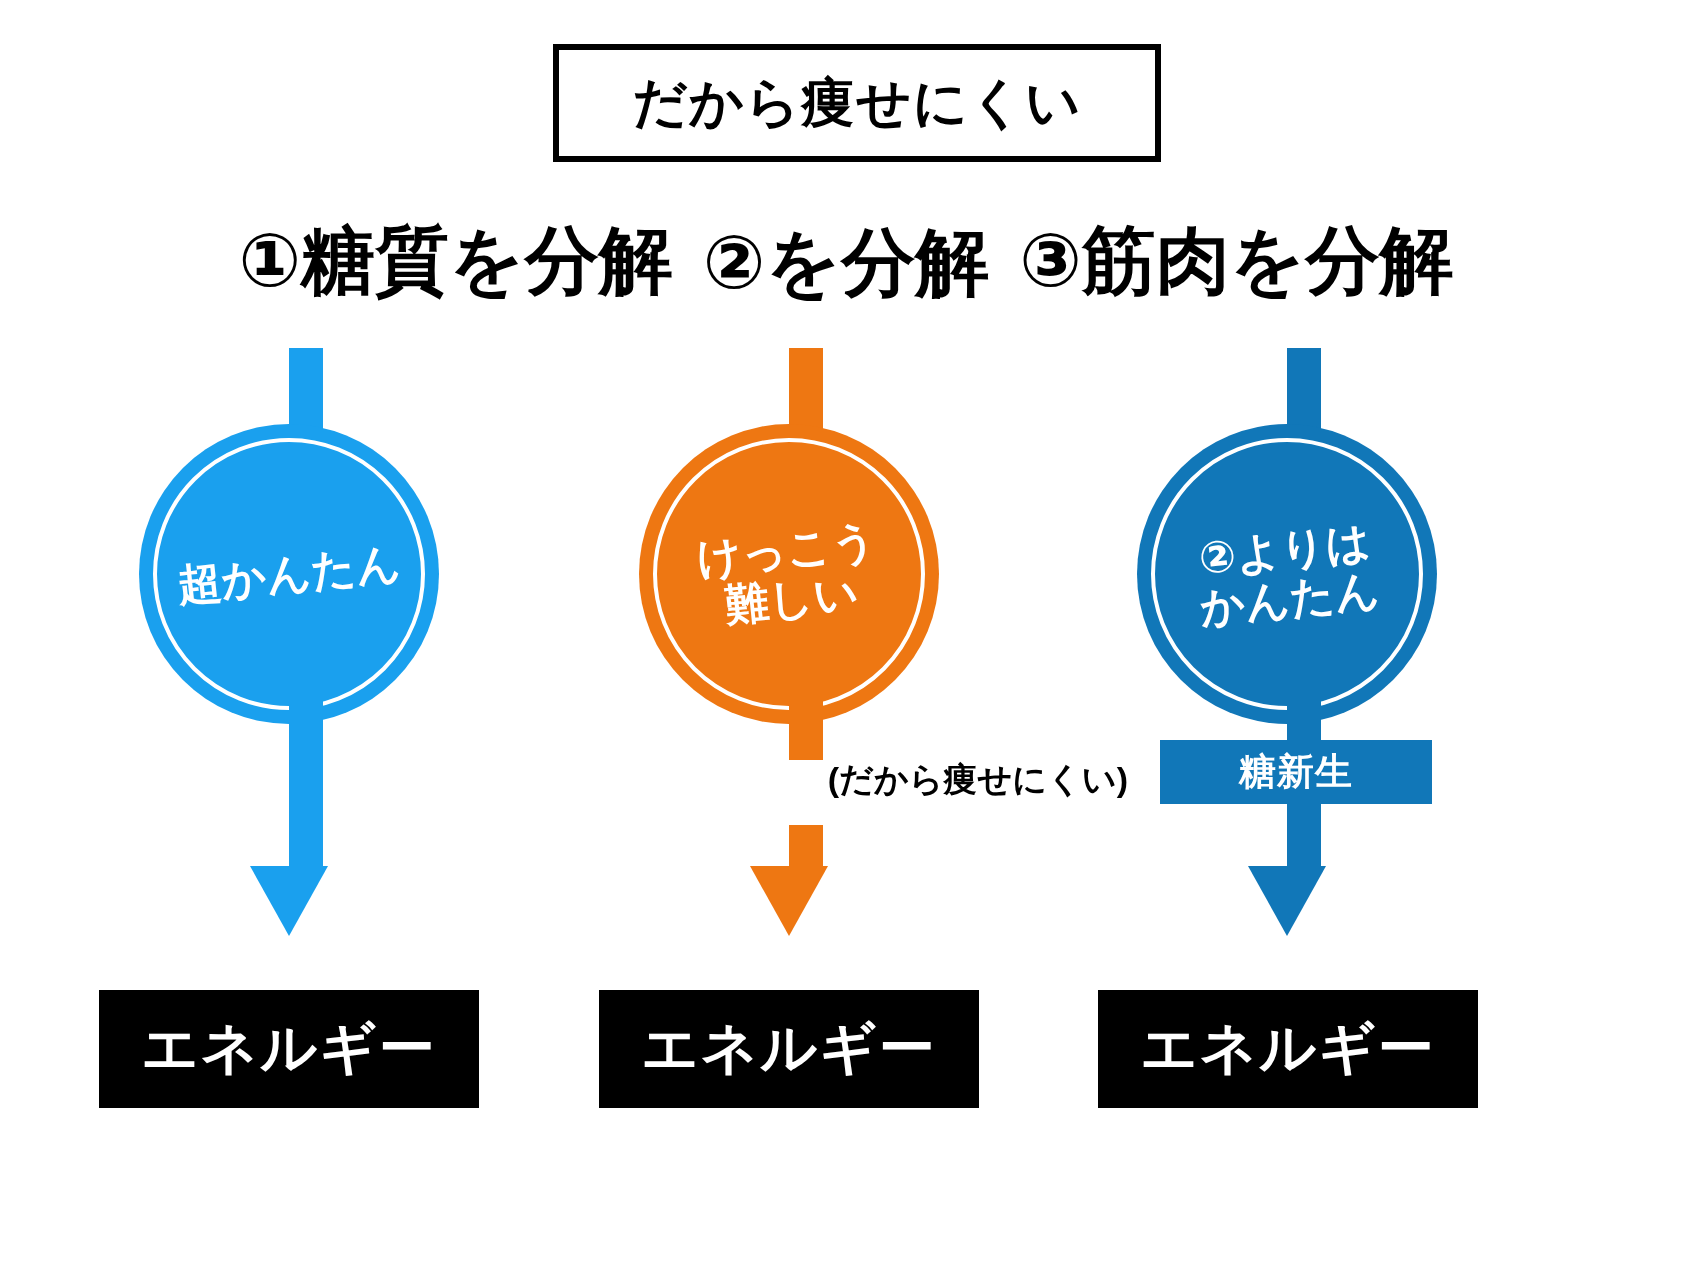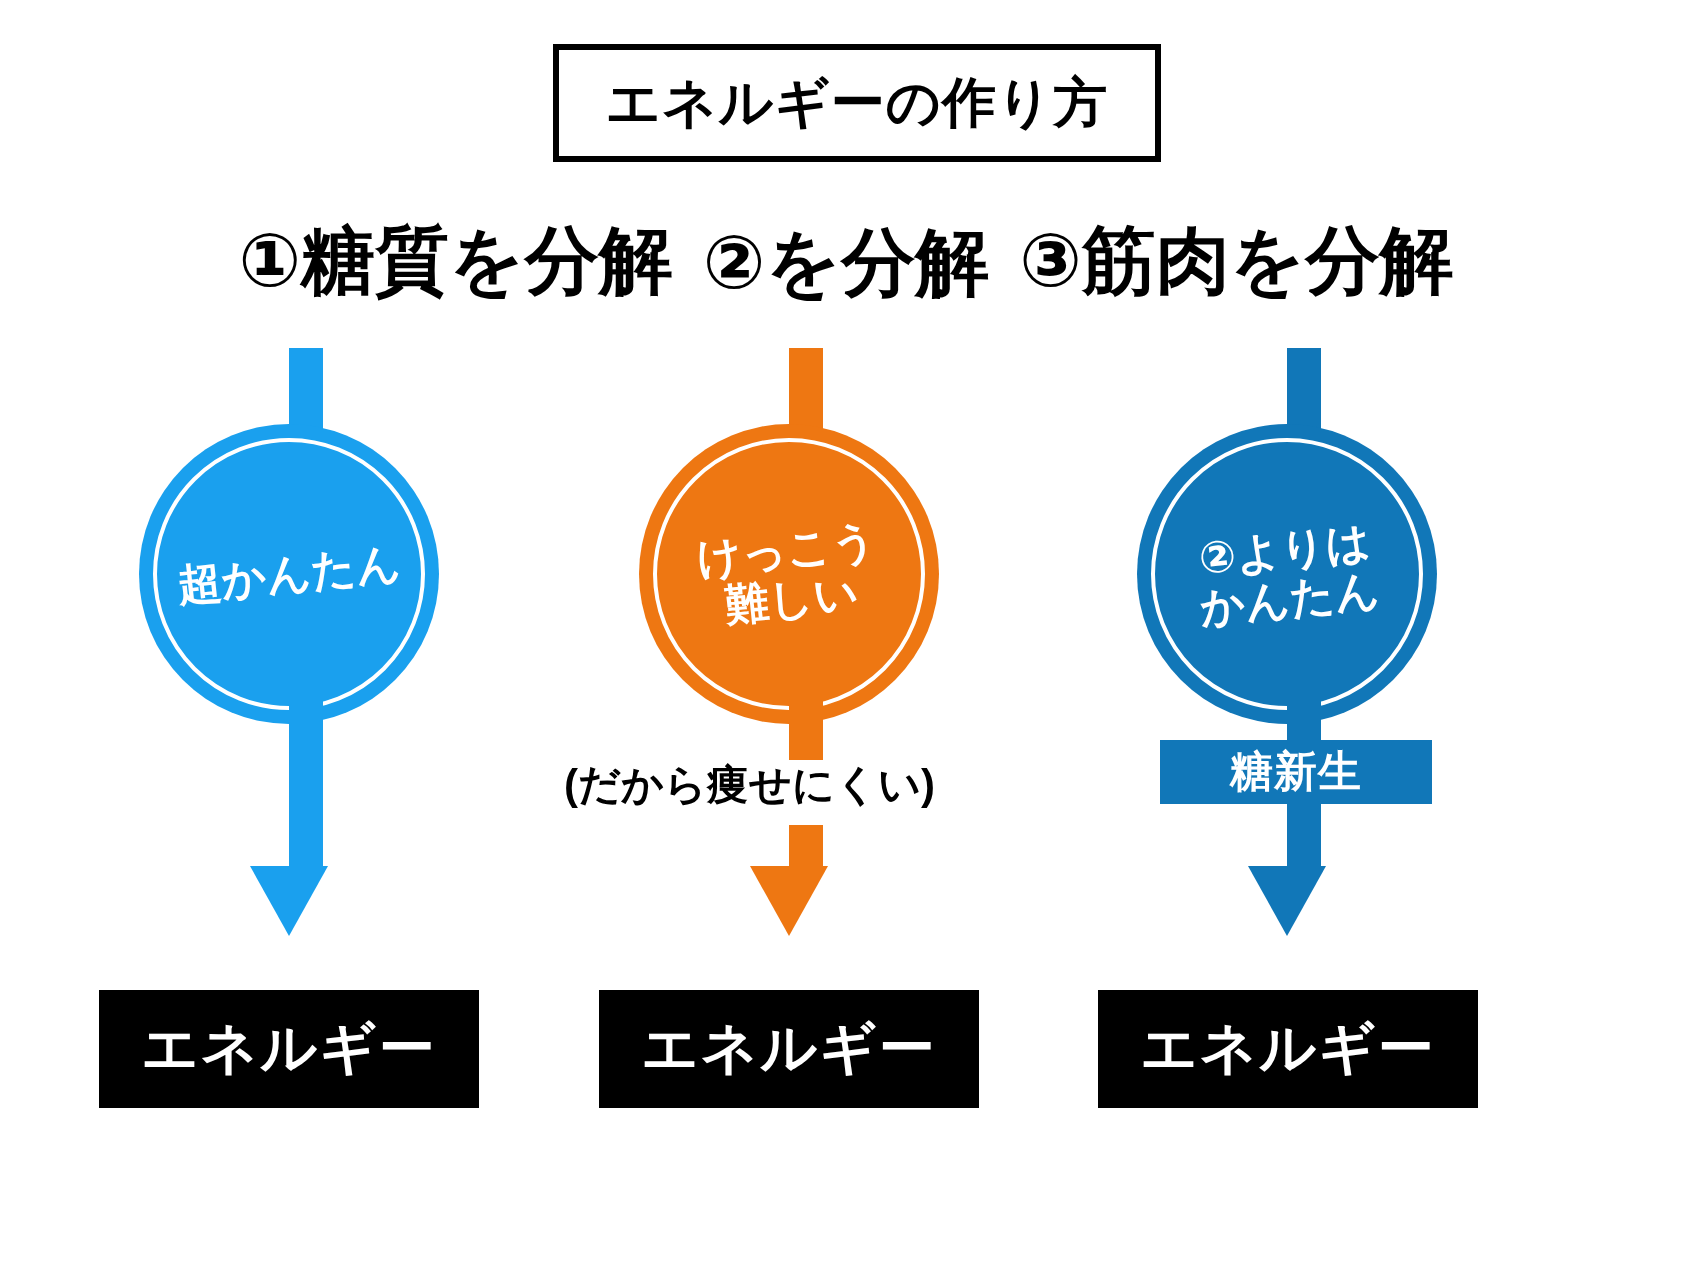--- a/index.html
+++ b/index.html
@@ -150,36 +150,36 @@
     height: 0;
     border-left: 39px solid transparent;
     border-right: 39px solid transparent;
   }
 
   
   .caption {
     position: absolute;
     left: 0;
     width: 564px;
-    text-align: left;
-    font-size: 42px;
+    text-align: right;
+    font-size: 34px;
     font-weight: bold;
     color: #000000;
     white-space: nowrap;
   }
 
   
   .tag-box {
     position: absolute;
     display: flex;
     align-items: center;
     justify-content: center;
   }
   .tag-text {
-    font-size: 43px;
+    font-size: 37px;
     font-weight: bold;
     color: #ffffff;
     letter-spacing: 1px;
     white-space: nowrap;
   }
 
   
   .energy-box {
     position: absolute;
     height: 118px;
@@ -195,21 +195,21 @@
     letter-spacing: 2px;
     white-space: nowrap;
   }
 </style>
 </head>
 <body>
 
 <div id="canvas">
 
   <div class="title-box">
-    <span class="title-text">エネルギーの作り方</span>
+    <span class="title-text">だから痩せにくい</span>
   </div>
 
   <div class="headers-row">
     <div class="header-item">
       <span>①</span>
         <span class="hl"><span>糖質</span></span>
         <span>を分解</span>
     </div>
     <div class="header-item">
       <span>②</span>

